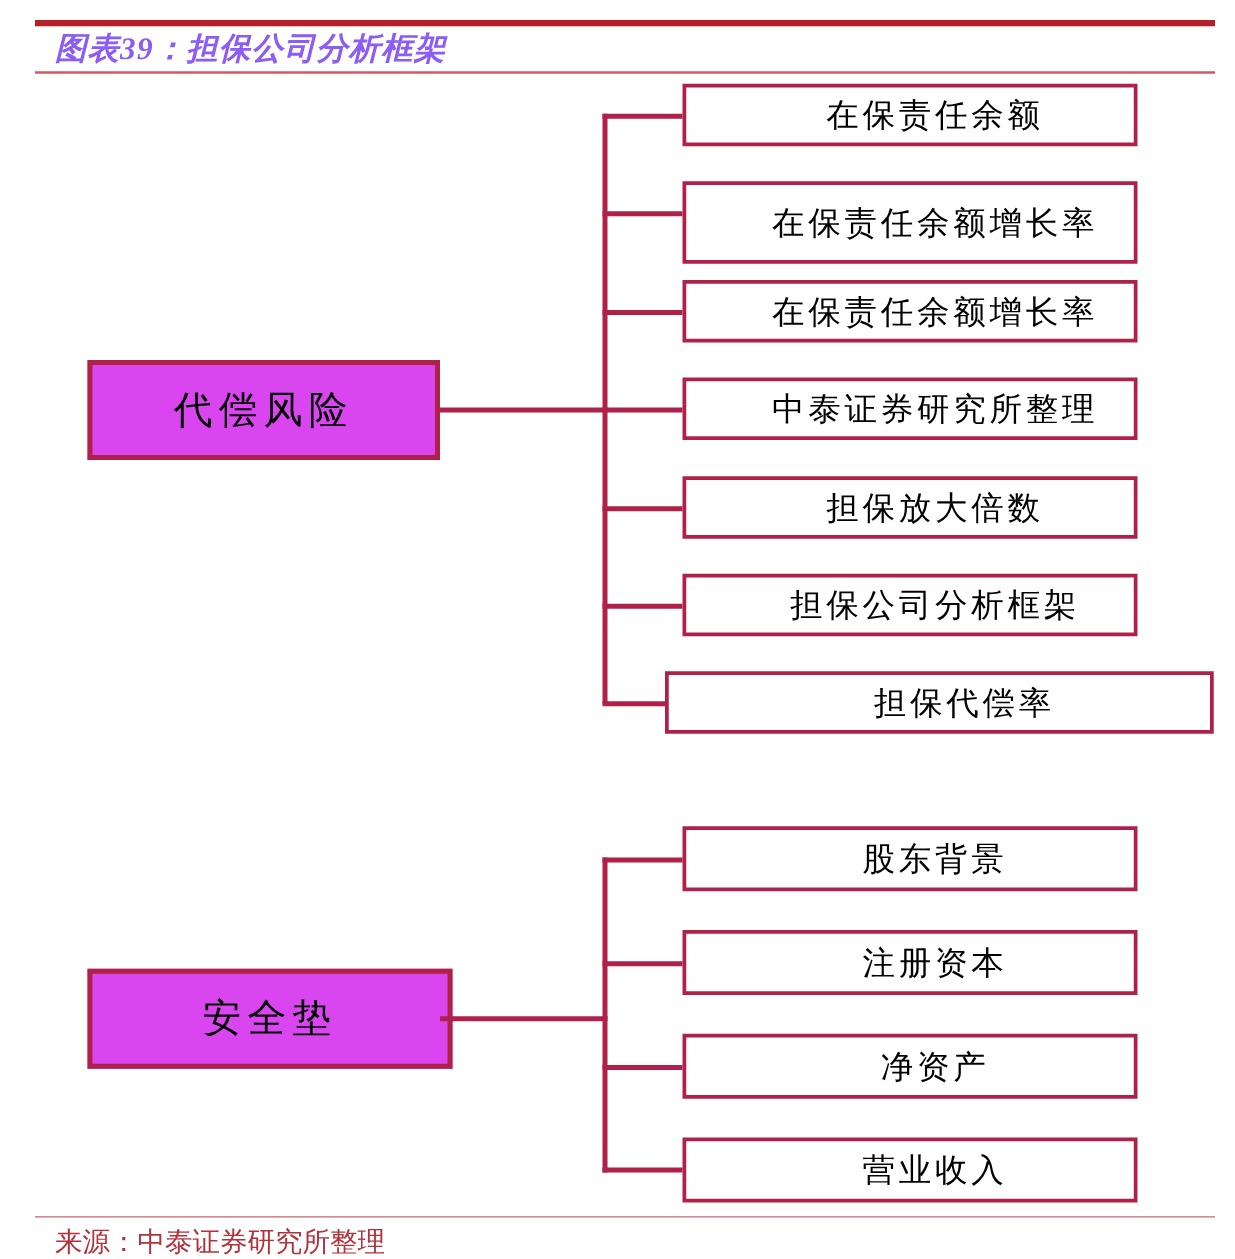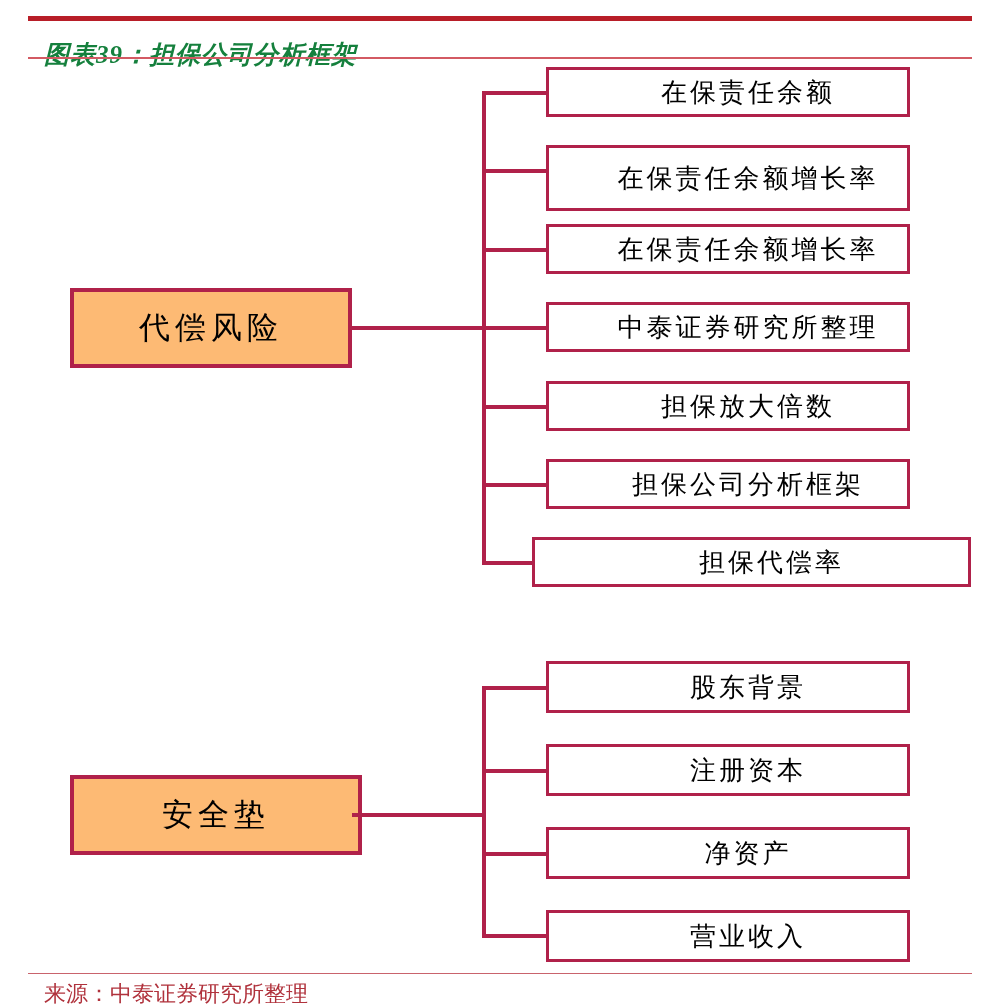--- a/index.html
+++ b/index.html
@@ -32,24 +32,23 @@
     height: 2px;
     background: #D35A63;
   }
   #page-title {
     position: absolute;
     left: 44px;
     top: 22px;
     font-size: 25px;
     font-weight: bold;
     font-style: italic;
-    color: #15803d;
+    color: #8b5cf6;
     letter-spacing: 1px;
     white-space: nowrap;
-    margin-top: 16px;
   }
 
   
   #footer-rule {
     position: absolute;
     left: 28px;
     top: 973px;
     width: 944px;
     height: 1px;
     background: #C9636C;
@@ -69,21 +68,21 @@
     left: 0;
     top: 0;
     width: 988px;
     height: 1007px;
   }
 
   .parent-box {
     position: absolute;
     box-sizing: border-box;
     border: 4px solid #B0214A;
-    background: #fdba74;
+    background: #d946ef;
     display: flex;
     align-items: center;
     justify-content: center;
   }
   .parent-box .box-label {
     font-size: 31px;
     color: #000000;
     letter-spacing: 5px;
     white-space: nowrap;
     font-family: "Liberation Serif", "DejaVu Serif", serif;

